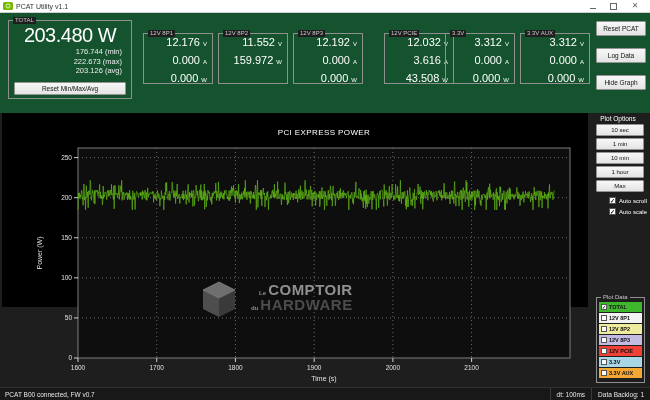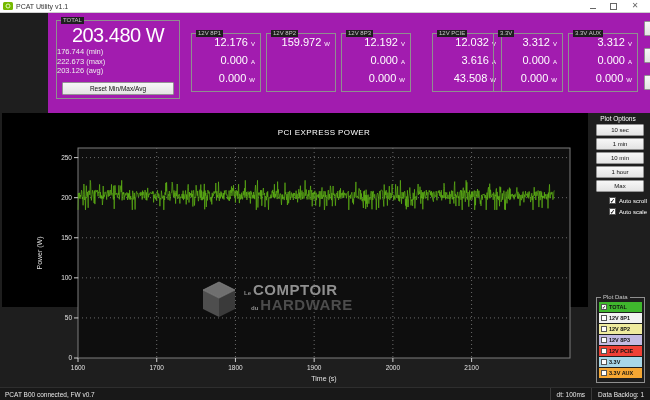--- a/index.html
+++ b/index.html
@@ -10,42 +10,42 @@
   }
   
   #titlebar{position:absolute;top:0;left:0;right:0;height:13px;background:#ffffff;
     display:flex;align-items:center;padding:0 3px;border-bottom:1px solid #cfcfcf;box-sizing:border-box;}
   #titlebar .title{font-size:7px;color:#333;margin-left:3px;}
   #titlebar .controls{margin-left:auto;display:flex;align-items:center;gap:14px;padding-right:8px;}
   .ctl{color:#666;font-size:8px;line-height:8px;display:flex;align-items:center;justify-content:center;width:8px;height:8px;cursor:default;}
   .ctl-min{border-bottom:1px solid #666;height:4px;width:6px;}
   .ctl-max{border:1px solid #666;width:5px;height:5px;}
   
-  #toppanel{position:absolute;top:13px;left:0;right:0;height:100px;background:#a21caf;margin-left:48px;}
+  #toppanel{position:absolute;top:13px;left:0;right:0;height:100px;background:#14532d;}
   .groupbox{position:absolute;border:1px solid #8f8f8f;box-sizing:border-box;}
   .gb-label{position:absolute;top:-4px;left:4px;background:#1e1e1e;padding:0 2px;
     font-size:6px;color:#c8c8c8;line-height:7px;white-space:nowrap;}
   #total-box{left:8px;top:7px;width:124px;height:79px;}
   #total-value{font-size:20px;color:#ffffff;text-align:center;margin-top:3px;letter-spacing:-0.5px;}
-  .stat-line{padding-right:9px;font-size:7.5px;color:#ededed;line-height:9.5px;}
+  .stat-line{text-align:right;padding-right:9px;font-size:7.5px;color:#ededed;line-height:9.5px;}
   .btn{background:linear-gradient(#f7f7f7,#e4e4e4);border:1px solid #949494;color:#111;
     display:flex;align-items:center;justify-content:center;font-size:6.5px;box-sizing:border-box;
     border-radius:1px;cursor:default;white-space:nowrap;}
   #reset-mma{position:absolute;left:5px;right:5px;bottom:3px;height:13px;}
-  .chbox{top:20px;height:59px;width:70px;}
+  .chbox{top:20px;height:51px;width:70px;}
   .vrow{display:flex;justify-content:flex-end;align-items:baseline;gap:3px;
     padding-right:5px;height:16px;margin-top:2px;}
   .vrow .val{font-size:11px;color:#fff;}
   .vrow .unit{font-size:6px;color:#fff;}
   .action-btn{position:absolute;left:596px;width:50px;height:15px;font-size:6.5px;}
   
   #grapharea{position:absolute;top:113px;left:2px;width:586px;height:194px;background:#000;}
   #chart{position:absolute;top:0;left:0;}
   #watermark{position:absolute;left:197px;top:166px;display:flex;align-items:center;gap:5px;pointer-events:none;}
-  #wm-text{display:flex;flex-direction:column;line-height:14px;}
+  #wm-text{display:flex;flex-direction:column;line-height:14px;align-items:flex-end;}
   .wm-row{display:flex;align-items:baseline;gap:2px;white-space:nowrap;}
   .wm-small{font-size:6px;font-weight:bold;color:#8d8d8d;}
   .wm-big1{font-size:15px;font-weight:bold;color:#909090;letter-spacing:0.5px;}
   .wm-big2{font-size:15px;font-weight:bold;color:#4c4c4c;letter-spacing:0.5px;}
   .wm-row2{margin-left:7px;margin-top:-2px;}
   
   #sidebar{position:absolute;top:113px;left:588px;width:62px;height:274px;background:#1e1e1e;}
   #plot-options-label{position:absolute;top:2px;left:0;right:2px;text-align:center;font-size:6.5px;color:#fff;}
   .sbtn{position:absolute;left:8px;width:48px;height:12px;font-size:6px;}
   .auto-row{position:absolute;right:3px;display:flex;align-items:center;gap:3px;}
@@ -104,20 +104,24 @@
         <span class="val">0.000</span>
         <span class="unit">A</span>
       </div>
     <div class="vrow">
         <span class="val">0.000</span>
         <span class="unit">W</span>
       </div>
   </div>
   <div class="groupbox chbox" style="left:218px">
     <span class="gb-label">12V 8P2</span>
+    <div class="vrow">
+        <span class="val">11.552</span>
+        <span class="unit">V</span>
+      </div>
     <div class="vrow">
         <span class="val">159.972</span>
         <span class="unit">W</span>
       </div>
   </div>
   <div class="groupbox chbox" style="left:293px">
     <span class="gb-label">12V 8P3</span>
     <div class="vrow">
         <span class="val">12.192</span>
         <span class="unit">V</span>

